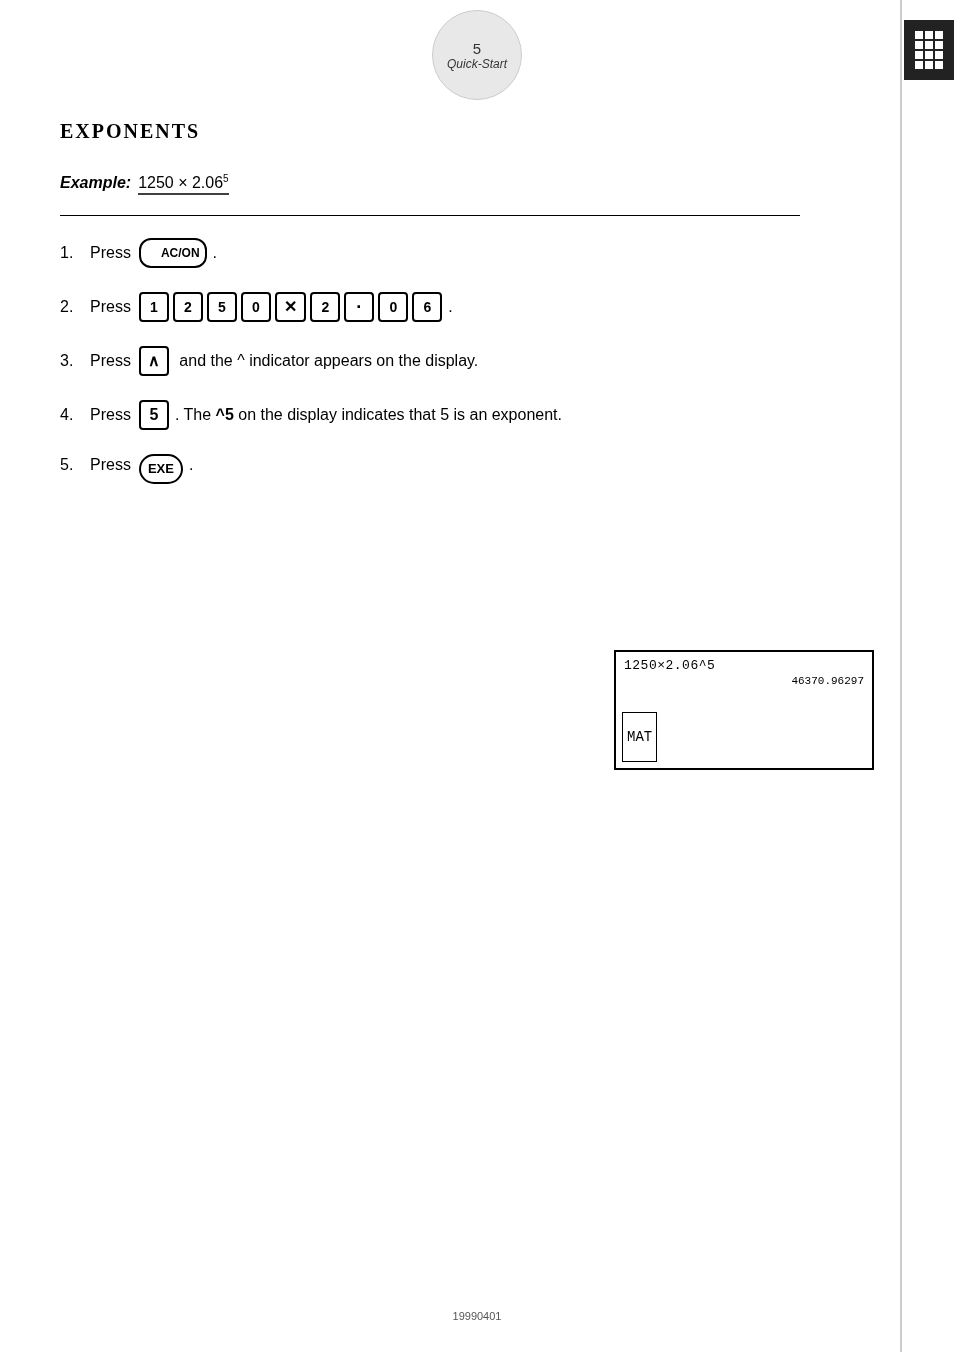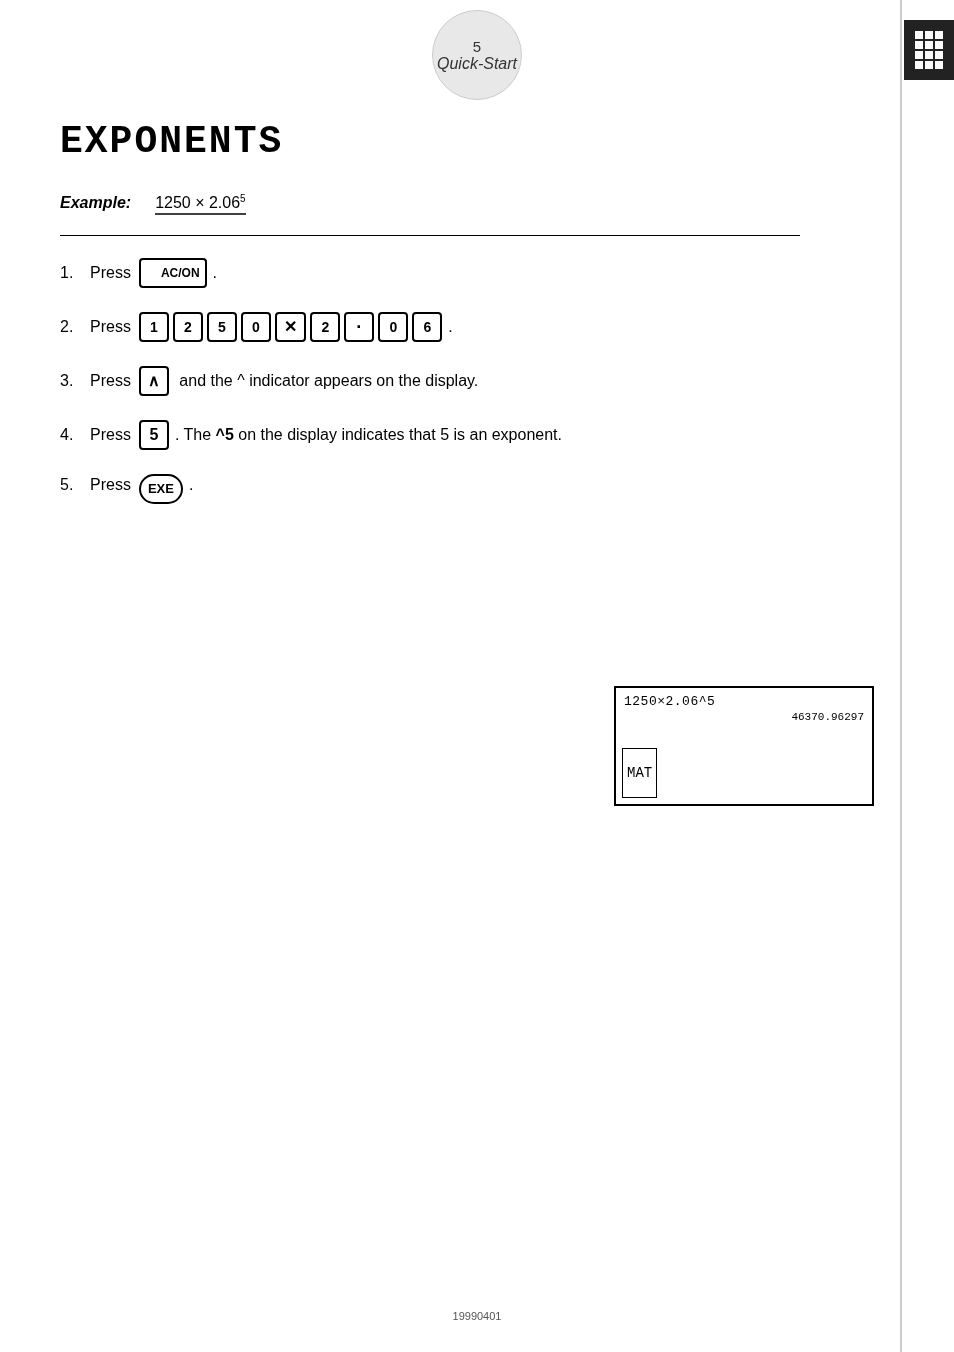--- a/index.html
+++ b/index.html
@@ -32,21 +32,21 @@
       color: #333;
     }
 
     .top-badge .page-num {
       font-size: 15px;
       font-weight: normal;
     }
 
     .top-badge .page-label {
       font-style: italic;
-      font-size: 16px;
+      font-size: 12px;
     }
 
     
     .right-sidebar {
       position: absolute;
       top: 20px;
       right: 0;
       width: 50px;
       height: 60px;
       background: #222;
@@ -79,39 +79,39 @@
     }
 
     
     .main-content {
       padding: 120px 60px 60px 60px;
       max-width: 860px;
     }
 
     
     .section-title {
-      font-size: 38px;
+      font-size: 20px;
       font-weight: 900;
       letter-spacing: 2px;
       margin-bottom: 30px;
-      font-family: Liberation Mono, monospace;
+      font-family: Liberation Serif, serif;
     }
 
     
     .example-line {
       display: flex;
       align-items: baseline;
       margin-bottom: 20px;
       font-size: 16px;
     }
 
     .example-label {
       font-weight: bold;
       font-style: italic;
-      margin-right: 24px;
+      margin-right: 7px;
     }
 
     .example-formula {
       font-size: 16px;
       border-bottom: 2px solid #404040;
       padding-bottom: 1px;
     }
 
     .example-sup {
       font-size: 10px;
@@ -155,21 +155,21 @@
       padding: 2px 7px;
       margin: 0 2px;
       min-width: 30px;
       height: 30px;
       background: #fff;
       font-family: Arial, sans-serif;
       letter-spacing: 0;
     }
 
     .key.rounded-full {
-      border-radius: 4px;
+      border-radius: 12px;
       padding-left: 20px;
     }
 
     .key-ac {
       font-size: 12px;
       padding: 2px 5px;
     }
 
     .key-x {
       font-size: 16px;
@@ -327,19 +327,19 @@
 
   <div class="step step5-row" style="position:relative; min-height:130px;">
     <span class="step-num">5.</span>
     <span class="step-text">Press</span>
     <span class="key key-exe">EXE</span>
     <span class="step-suffix">.</span>
   </div>
 
 </div>
 
-<div class="calc-display" style="top: 686px; margin-left: 24px;">
+<div class="calc-display" style="top: 650px; margin-left: 24px;">
   <div class="calc-display-line1">1250×2.06^5</div>
   <div class="calc-display-line2">46370.96297</div>
   <div class="calc-display-mat">MAT</div>
 </div>
 
 <div class="footer">19990401</div>
 
 </body></html>

